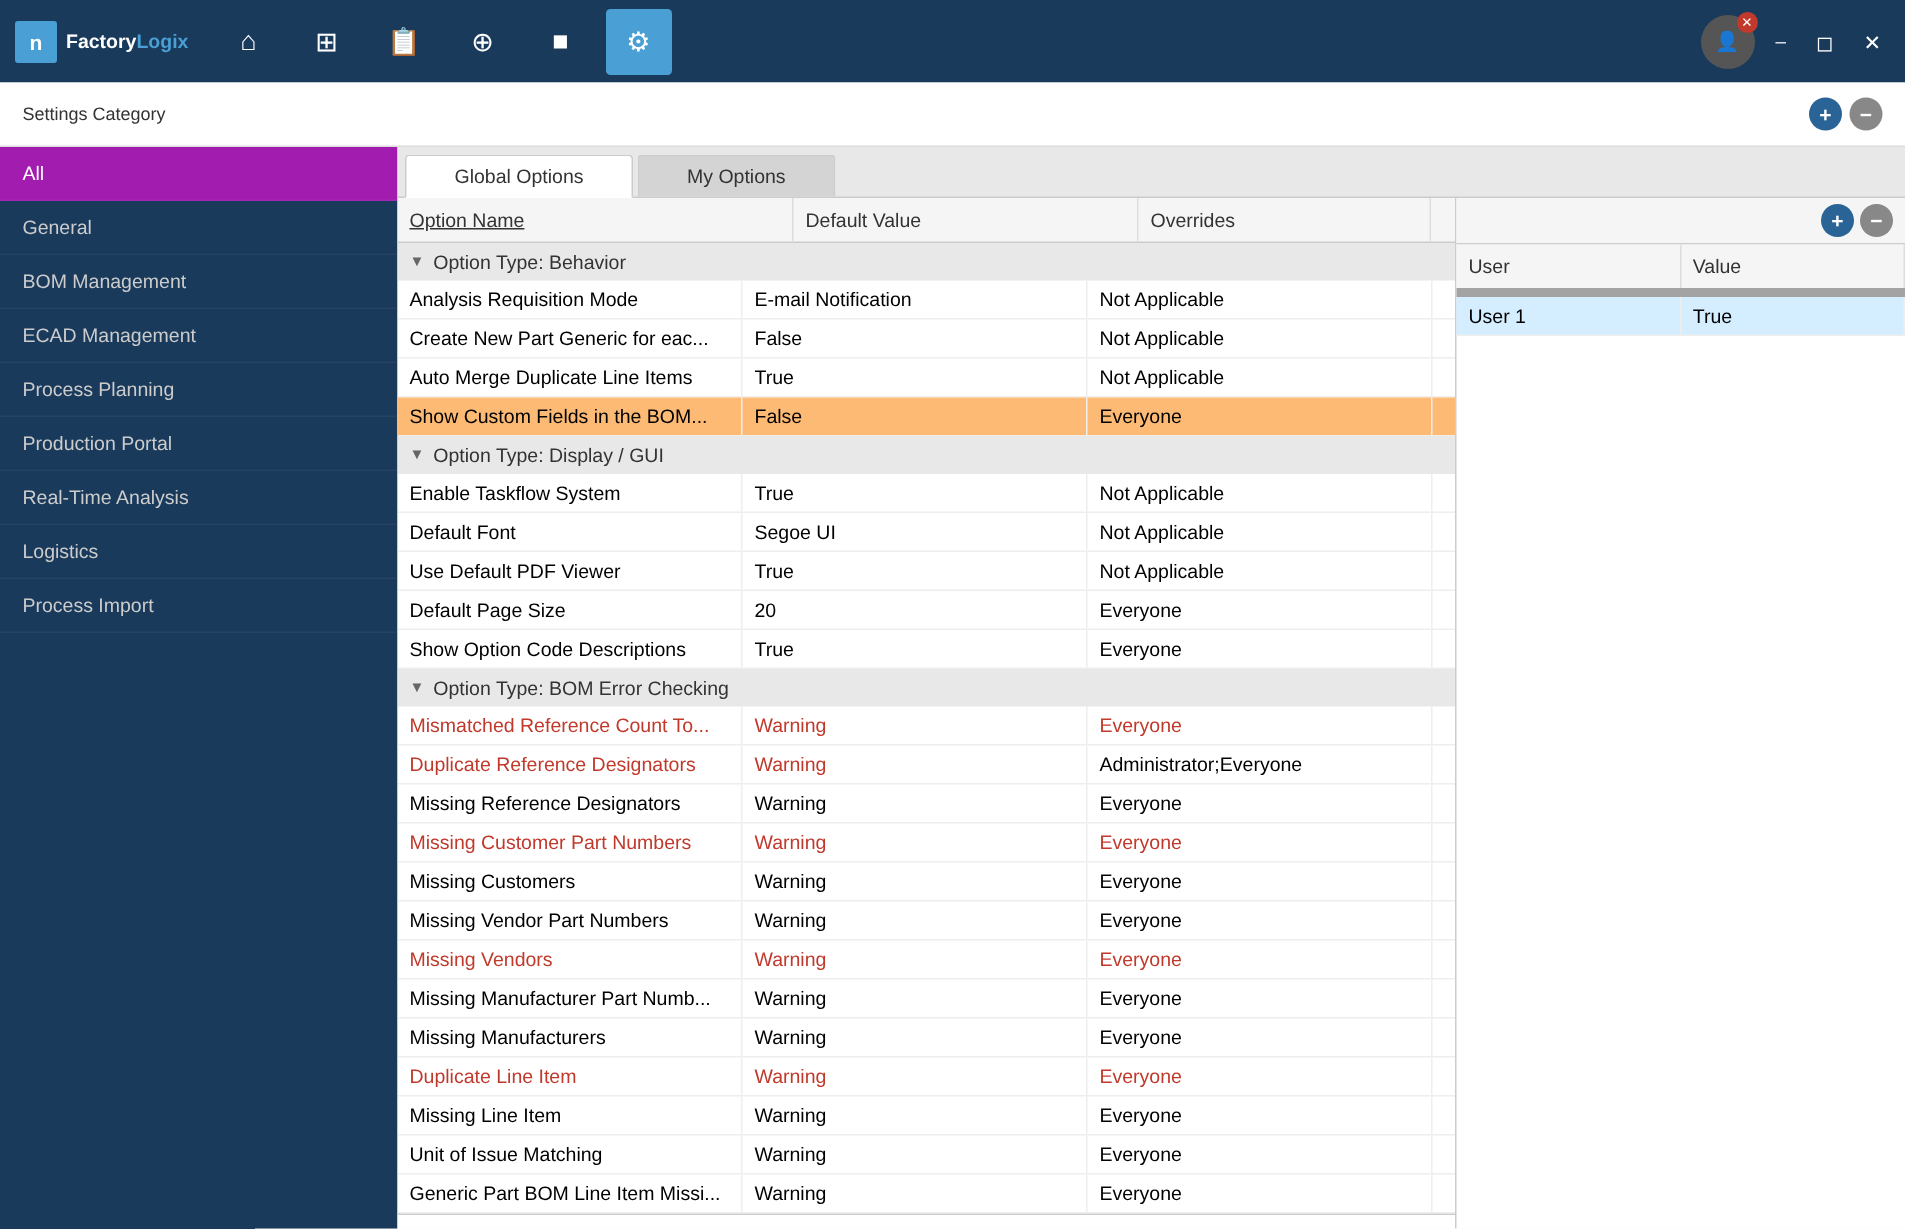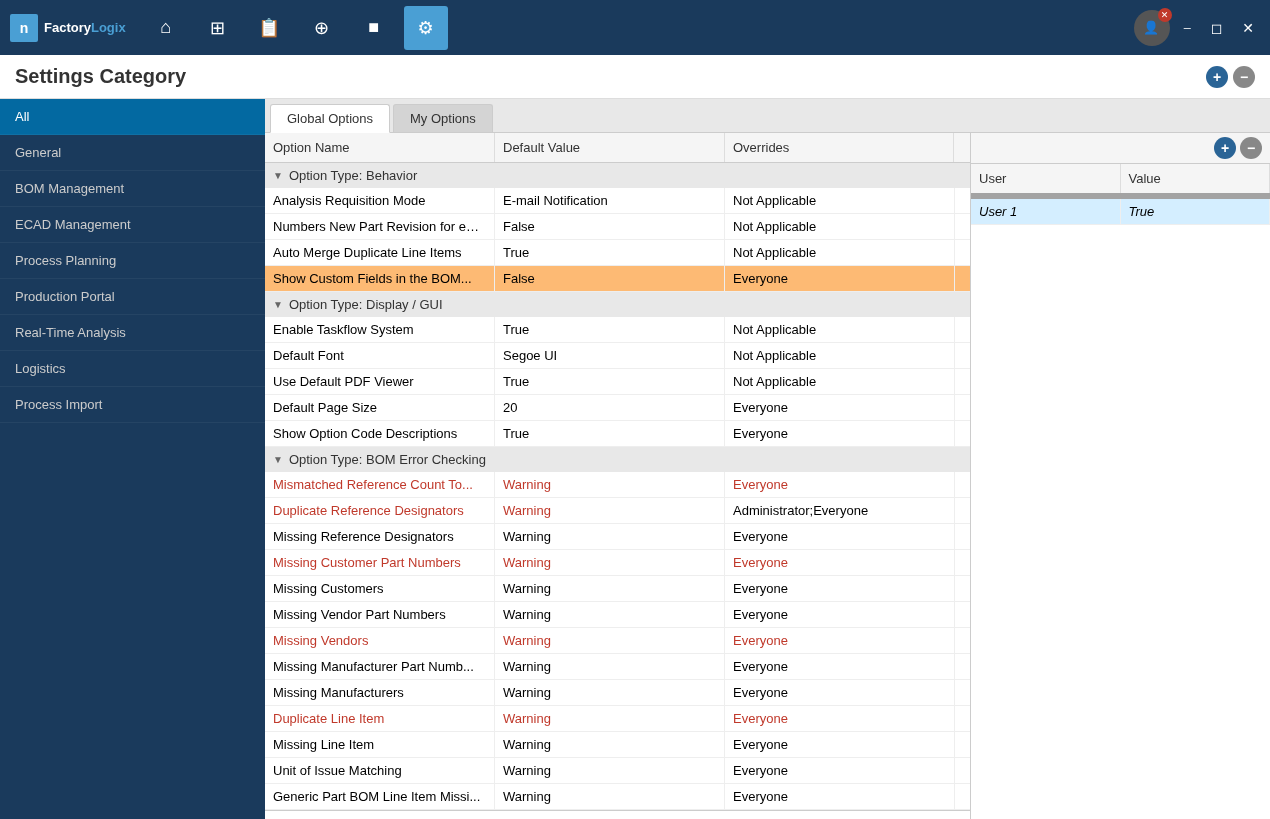--- a/index.html
+++ b/index.html
@@ -63,23 +63,22 @@
     
     .settings-title-bar {
       background: white;
       padding: 10px 15px;
       display: flex;
       align-items: center;
       justify-content: space-between;
       border-bottom: 1px solid #ddd;
     }
     .settings-title {
-      font-size: 20px;
+      font-size: 12px;
       color: #333;
-      font-weight: bold;
     }
     .title-buttons {
       display: flex; gap: 5px;
     }
     .circle-btn {
       width: 22px; height: 22px;
       border-radius: 50%;
       border: none;
       cursor: pointer;
       display: flex; align-items: center; justify-content: center;
@@ -101,41 +100,41 @@
       background: #1a3a5c;
       overflow-y: auto;
       flex-shrink: 0;
     }
     .sidebar-item {
       padding: 10px 15px;
       color: #ccc;
       cursor: pointer;
       border-bottom: 1px solid rgba(255,255,255,0.05);
     }
-    .sidebar-item.active { background: #0369a1; color: white; }
+    .sidebar-item.active { background: #a21caf; color: white; }
 
     
     .main-panel {
       flex: 1;
       display: flex;
       flex-direction: column;
       overflow: hidden;
       background: white;
     }
 
     
     .tabs-bar {
       display: flex;
       background: #e8e8e8;
       border-bottom: 1px solid #ccc;
       padding-top: 5px;
       padding-left: 5px;
     }
     .tab {
-      padding: 6px 16px;
+      padding: 6px 32px;
       cursor: pointer;
       border: 1px solid #ccc;
       border-bottom: none;
       background: #d4d4d4;
       color: #333;
       border-radius: 3px 3px 0 0;
       margin-right: 3px;
       text-align: center;
     }
     .tab.active {
@@ -212,21 +211,20 @@
     }
     .right-row {
       display: grid;
       grid-template-columns: 1fr 1fr;
       border-bottom: 1px solid #eee;
       background: #d4eeff;
     }
     .right-cell {
       padding: 5px 8px;
       border-right: 1px solid #eee;
-      font-style: italic;
     }
 
     
     .description-area {
       border-top: 1px solid #ccc;
       background: white;
       padding: 8px 10px;
       color: #555;
       font-size: 12px;
       min-height: 80px;
@@ -291,39 +289,39 @@
     <div class="tabs-bar">
       <div class="tab active">Global Options</div>
       <div class="tab">My Options</div>
     </div>
 
     <div style="display:flex;flex:1;overflow:hidden;">
 
       <div class="table-container">
 
         <div style="display:flex;background:#f5f5f5;border-bottom:1px solid #ccc;">
-          <div class="col-header" style="width:230px;">Option Name</div>
+          <div class="col-header" style="width:264px;text-decoration:underline;">Option Name</div>
           <div class="col-header" style="width:230px;">Default Value</div>
           <div class="col-header" style="flex:1;">Overrides</div>
           <div style="width:16px;"></div>
         </div>
 
         <div class="table-scroll">
 
           <div class="section-header">
             <span class="section-triangle">▼</span>
             <span>Option Type: Behavior</span>
           </div>
           <div class="table-row">
             <div class="table-cell">Analysis Requisition Mode</div>
             <div class="table-cell">E-mail Notification</div>
             <div class="table-cell">Not Applicable</div>
           </div>
           <div class="table-row">
-            <div class="table-cell">Numbers New Part Revision for eac...</div>
+            <div class="table-cell">Create New Part Generic for eac...</div>
             <div class="table-cell">False</div>
             <div class="table-cell">Not Applicable</div>
           </div>
           <div class="table-row">
             <div class="table-cell">Auto Merge Duplicate Line Items</div>
             <div class="table-cell">True</div>
             <div class="table-cell">Not Applicable</div>
           </div>
           <div class="table-row selected">
             <div class="table-cell">Show Custom Fields in the BOM...</div>

